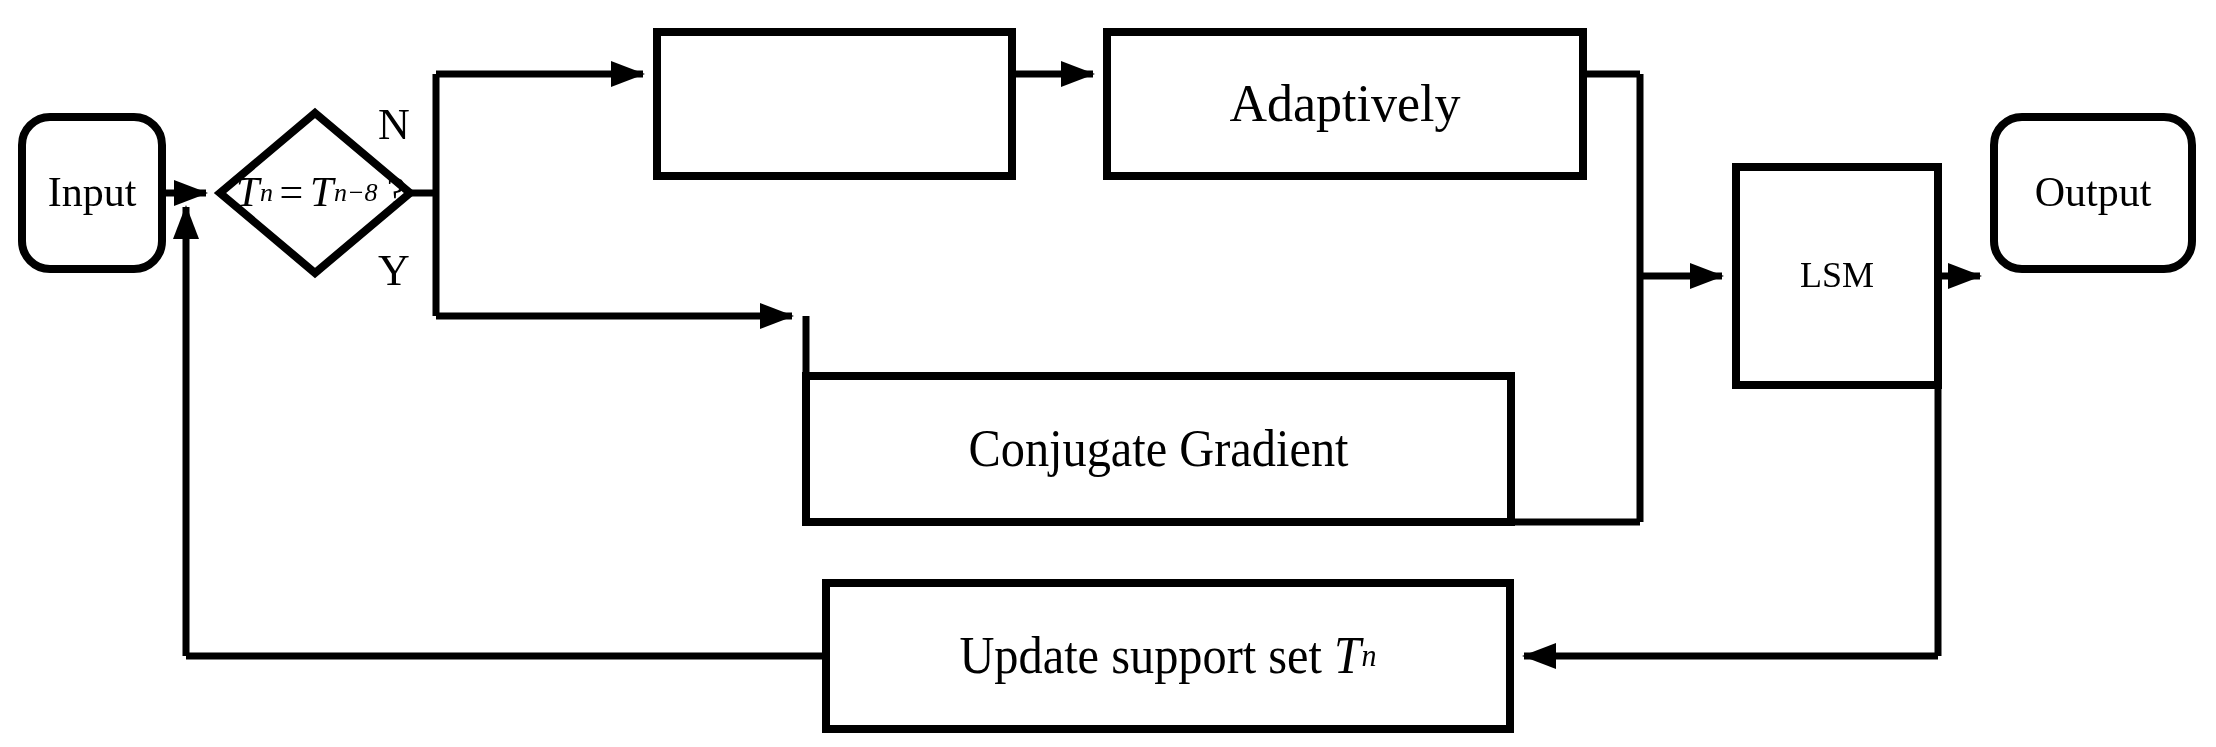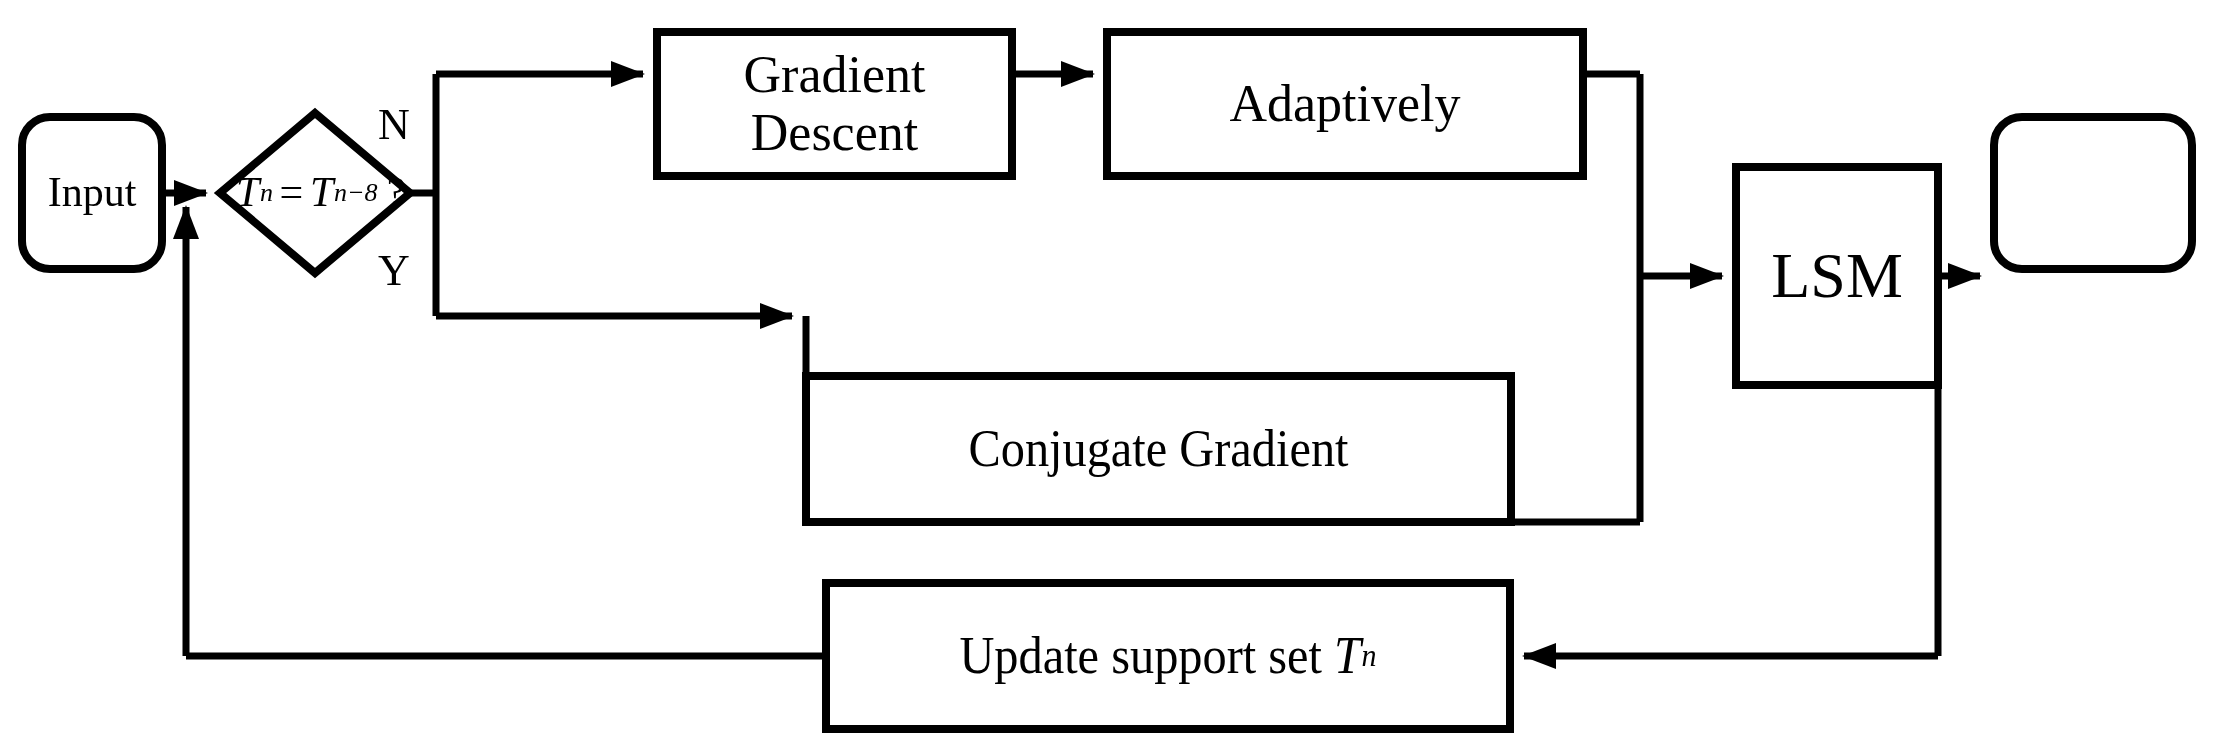--- a/index.html
+++ b/index.html
@@ -42,21 +42,21 @@
     font-size: 42px;
   }
   .lbl-process {
     font-size: 52px;
   }
   .lbl-process-2line {
     font-size: 52px;
     line-height: 1.12;
   }
   .lbl-lsm {
-    font-size: 64px;
+    font-size: 36px;
   }
   .lbl-decision {
     font-size: 42px;
   }
   .lbl-branch {
     font-size: 44px;
   }
   .mathvar {
     font-style: italic;
     font-family: "Liberation Serif", "DejaVu Serif", serif;
@@ -143,31 +143,28 @@
   <div class="node-label lbl-terminal lbl-bold" style="left:22px; top:117px; width:140px; height:152px;">Input</div>
 
   <div class="node-label lbl-decision" style="left:228px; top:160px; width:200px; height:66px; justify-content:flex-start; padding-left:8px;">
     <span class="mathvar">T</span><span class="mathsub">n</span><span class="mathop">=</span><span class="mathvar">T</span><span class="mathsub">n−8</span><span style="padding-left:0.22em;">?</span>
   </div>
 
   <div class="node-label lbl-branch" style="left:364px; top:98px; width:60px; height:54px;">N</div>
 
   <div class="node-label lbl-branch" style="left:364px; top:244px; width:60px; height:54px;">Y</div>
 
-  <div class="node-label lbl-process-2line" style="left:657px; top:32px; width:355px; height:144px; flex-direction:column;">
-    <span>Gradient</span>
-    <span>Descent</span>
-  </div>
 
   <div class="node-label lbl-process-2line" style="left:1107px; top:32px; width:476px; height:144px; flex-direction:row;">
     <span>Adaptively</span>
   </div>
 
   <div class="node-label lbl-process condensed" style="left:806px; top:376px; width:705px; height:146px;">Conjugate Gradient</div>
 
   <div class="node-label lbl-lsm" style="left:1736px; top:167px; width:202px; height:218px;">LSM</div>
 
+  <div class="node-label lbl-terminal lbl-bold" style="left:1994px; top:117px; width:198px; height:152px;">Output</div>
 
   <div class="node-label lbl-process condensed" style="left:826px; top:583px; width:684px; height:146px;">
     <span>Update support set </span><span class="mathvar">T</span><span class="mathsub">n</span>
   </div>
 
 </div>
 
 </body></html>

